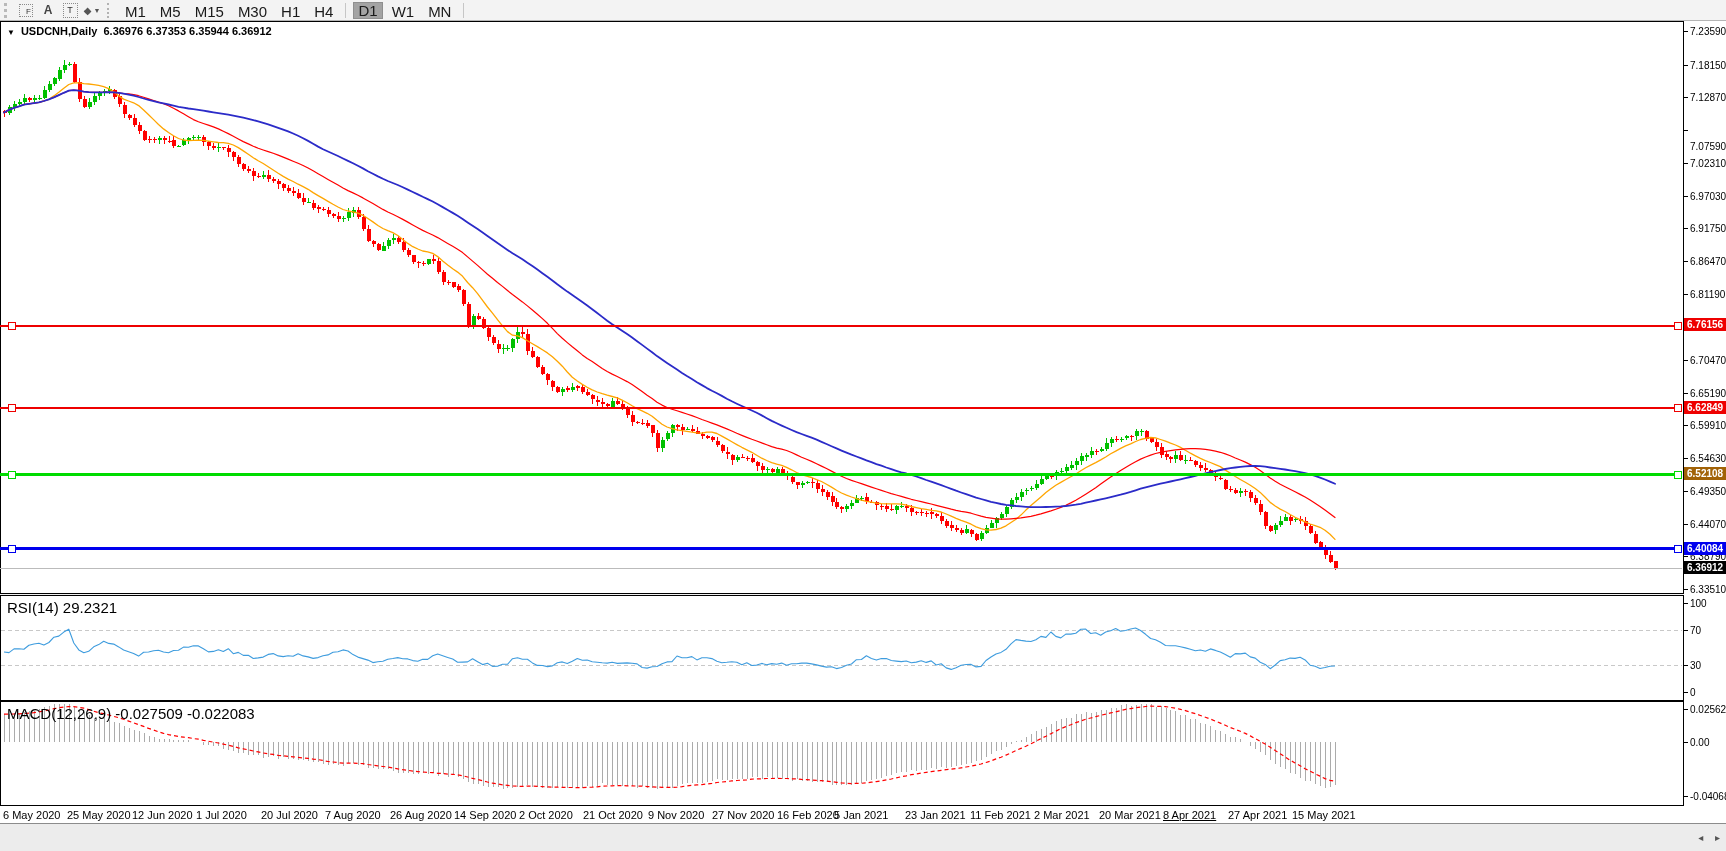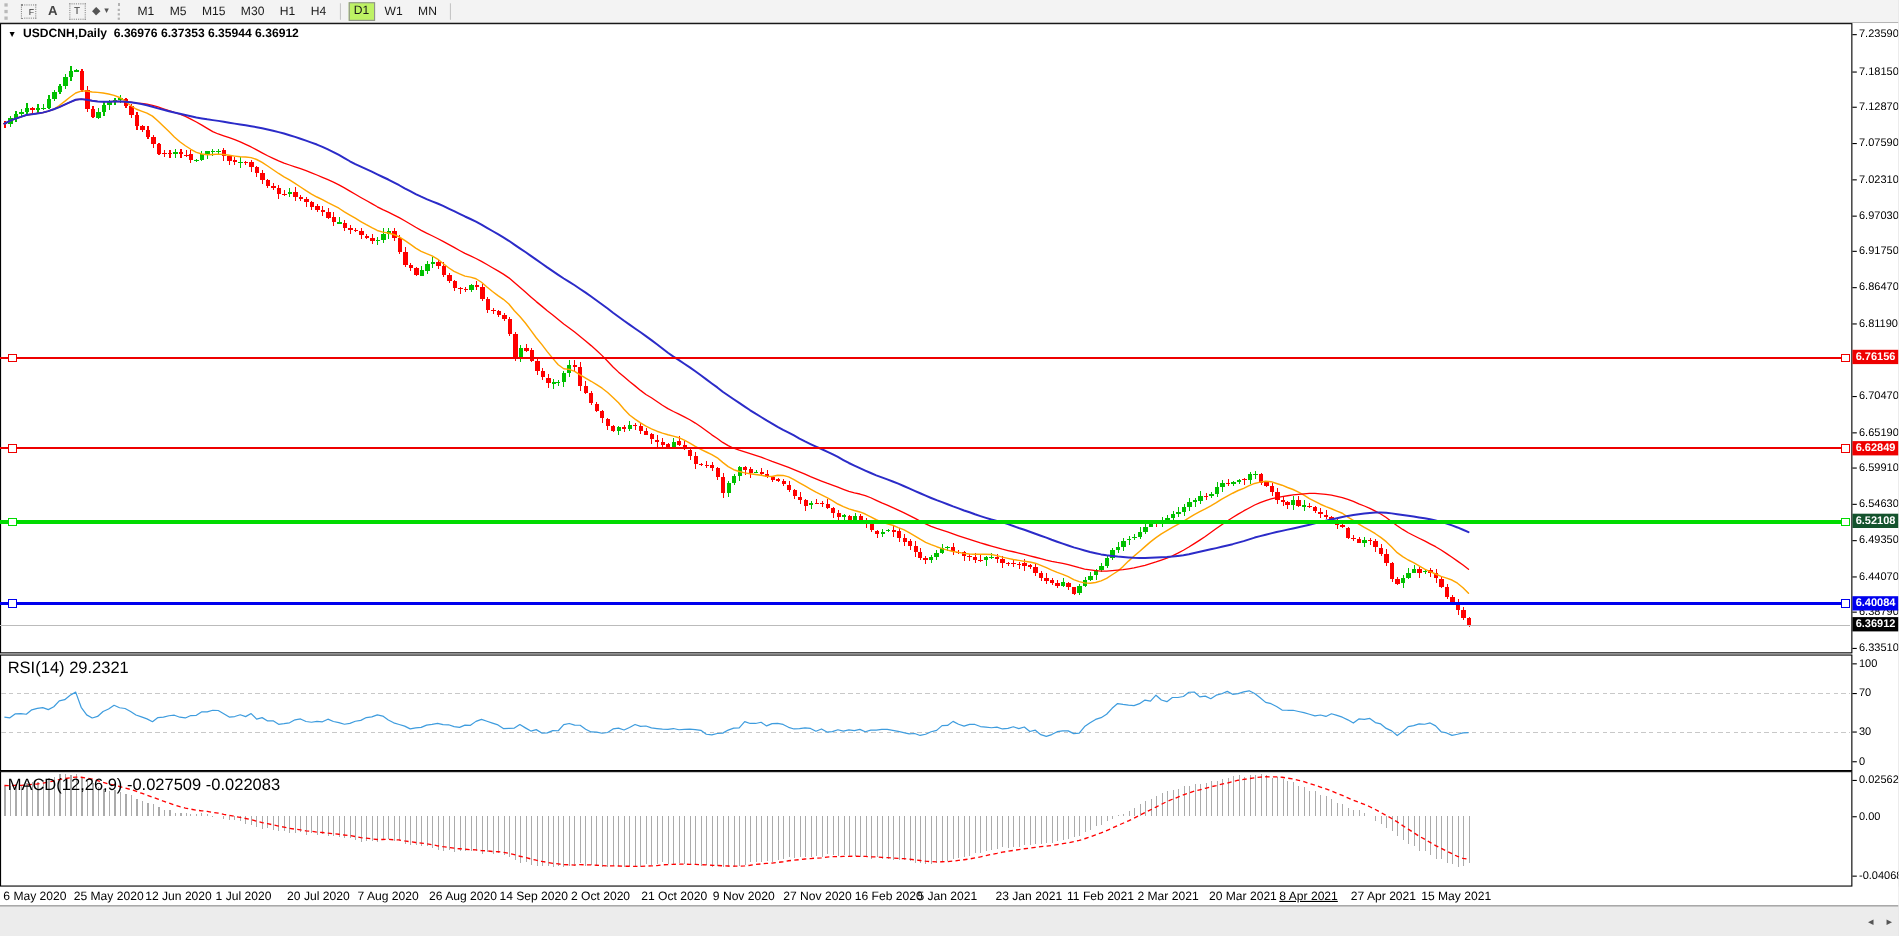--- a/index.html
+++ b/index.html
@@ -14,23 +14,23 @@
              margin:0 1px;color:#333;cursor:default;}
   .ic-box{border:1px dotted #8a8a8a;width:13px;height:13px;font-size:9px;display:flex;
           align-items:center;justify-content:center;}
   .ic-gridf{border:1px dotted #8a8a8a;width:14px;height:13px;font-size:8px;display:flex;
             align-items:flex-end;justify-content:flex-end;padding:0 1px 0 0;box-sizing:border-box;}
   .ic-a{font-weight:bold;font-size:12px;color:#444;}
   .ic-diamond{font-size:10px;color:#555;}
   .dd-arrow{font-size:7px;color:#555;margin-left:2px;}
   .vsep{width:1px;height:15px;background:#c6c6c6;margin:0 5px;}
   .handle{width:3px;height:15px;border-left:2px dotted #b2b2b2;margin:0 6px 0 4px;}
-  .tfbtn{min-width:22px;text-align:center;font-size:11px;height:17px;line-height:17px;
+  .tfbtn{min-width:22px;text-align:center;font-size:15px;height:17px;line-height:17px;
          color:#1a1a1a;margin:0 2px;padding:0 4px;border:1px solid transparent;box-sizing:border-box;}
-  .tfbtn.active{background:#bef264;border:1px solid #8f8f8f;line-height:15px;}
+  .tfbtn.active{background:#a3a3a3;border:1px solid #8f8f8f;line-height:15px;}
   
   .panel{position:absolute;left:0;background:#fff;border:1px solid #000;box-sizing:border-box;}
   #axisbg{position:absolute;left:1684px;top:21px;width:42px;height:802px;background:#fff;}
   #datestrip{position:absolute;left:0;top:806px;width:1726px;height:17px;background:#fff;}
   svg.layer{position:absolute;left:0;}
   .chart-title{position:absolute;left:7px;top:25px;font-size:11px;font-weight:bold;color:#000;white-space:nowrap;}
   .chart-title .tri{font-size:8px;margin-right:6px;}
   .ind-label{position:absolute;left:7px;font-size:15px;color:#000;white-space:nowrap;}
   .price-label{position:absolute;left:1690px;width:36px;font-size:10px;line-height:13px;color:#000;white-space:nowrap;}
   .tick-dash{position:absolute;left:1684px;width:4px;height:1px;background:#000;}
@@ -154,21 +154,21 @@
   <div class="ind-label" style="top:705px;">MACD(12,26,9) -0.027509 -0.022083</div>
 
   <div id="axis-labels">
       <div class="tick-dash" style="top: 31px;"></div>
       <div class="price-label" style="top: 25px;">7.23590</div>
       <div class="tick-dash" style="top: 65px;"></div>
       <div class="price-label" style="top: 59px;">7.18150</div>
       <div class="tick-dash" style="top: 97px;"></div>
       <div class="price-label" style="top: 91px;">7.12870</div>
       <div class="tick-dash" style="top: 130px;"></div>
-      <div class="price-label" style="top: 124px; text-align: right;">7.07590</div>
+      <div class="price-label" style="top: 140px; text-align: right;">7.07590</div>
       <div class="tick-dash" style="top: 163px;"></div>
       <div class="price-label" style="top: 157px;">7.02310</div>
       <div class="tick-dash" style="top: 196px;"></div>
       <div class="price-label" style="top: 190px;">6.97030</div>
       <div class="tick-dash" style="top: 228px;"></div>
       <div class="price-label" style="top: 222px;">6.91750</div>
       <div class="tick-dash" style="top: 261px;"></div>
       <div class="price-label" style="top: 255px; text-align: right;">6.86470</div>
       <div class="tick-dash" style="top: 294px;"></div>
       <div class="price-label" style="top: 288px;">6.81190</div>
@@ -183,21 +183,21 @@
       <div class="tick-dash" style="top: 491px;"></div>
       <div class="price-label" style="top: 485px;">6.49350</div>
       <div class="tick-dash" style="top: 524px;"></div>
       <div class="price-label" style="top: 518px;">6.44070</div>
       <div class="tick-dash" style="top: 556px;"></div>
       <div class="price-label" style="top: 550px;">6.38790</div>
       <div class="tick-dash" style="top: 589px;"></div>
       <div class="price-label" style="top: 583px;">6.33510</div>
       <div class="box-label" style="top: 318px; background: rgb(238, 0, 0);">6.76156</div>
       <div class="box-label" style="top: 401px; background: rgb(238, 0, 0);">6.62849</div>
-      <div class="box-label" style="top: 467px; background: #14532d;">6.52108</div>
+      <div class="box-label" style="top: 467px; background: #a16207;">6.52108</div>
       <div class="box-label" style="top: 542px; background: rgb(0, 0, 238);">6.40084</div>
       <div class="box-label" style="top: 561px; background: rgb(0, 0, 0);">6.36912</div>
       <div class="tick-dash" style="top: 603px;"></div>
       <div class="price-label" style="top: 597px;">100</div>
       <div class="tick-dash" style="top: 630px;"></div>
       <div class="price-label" style="top: 624px;">70</div>
       <div class="tick-dash" style="top: 665px;"></div>
       <div class="price-label" style="top: 659px;">30</div>
       <div class="tick-dash" style="top: 692px;"></div>
       <div class="price-label" style="top: 686px;">0</div>

